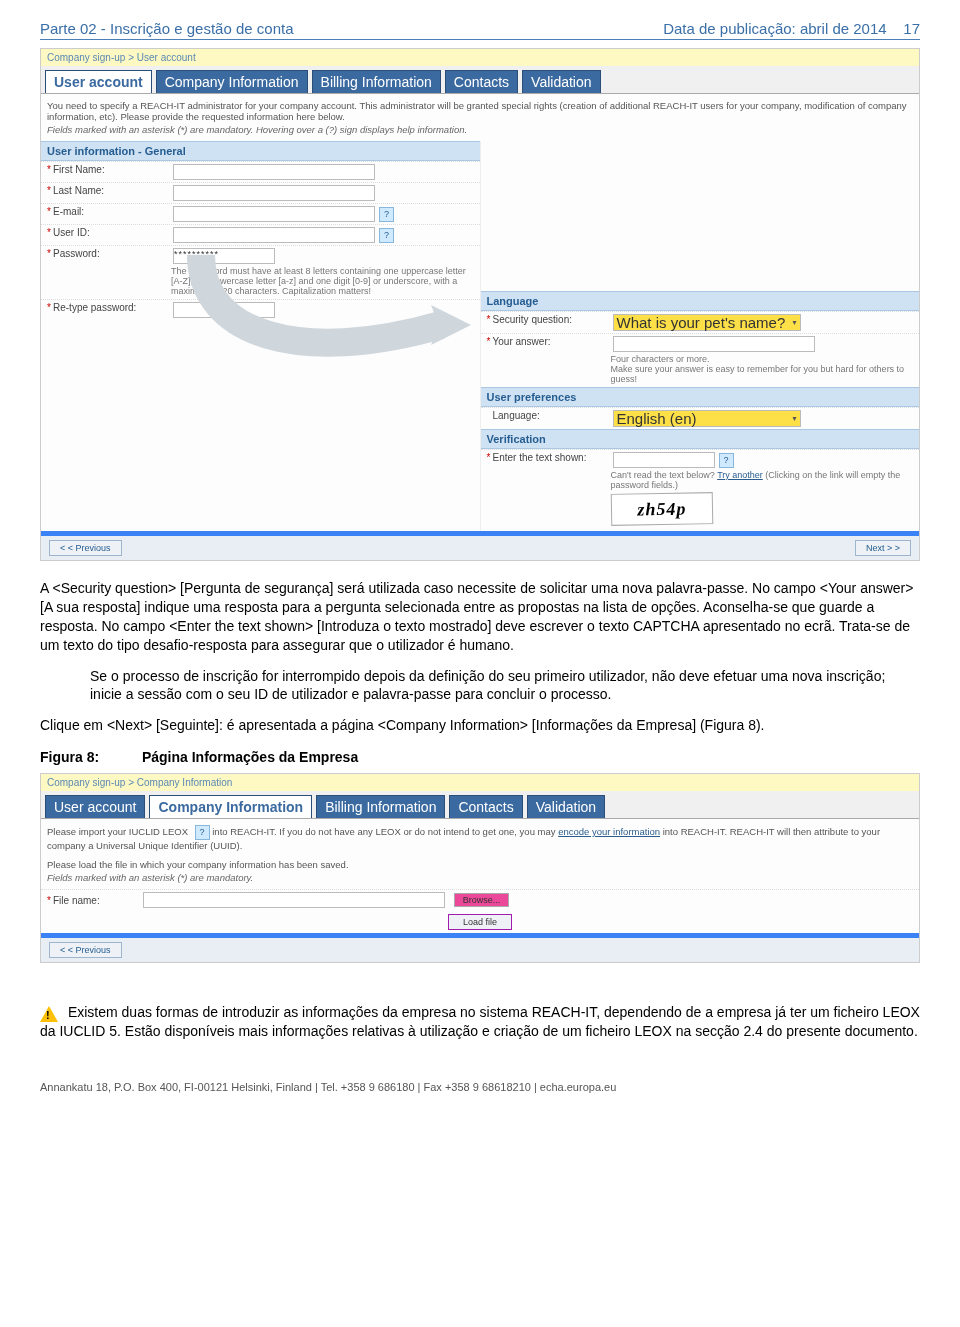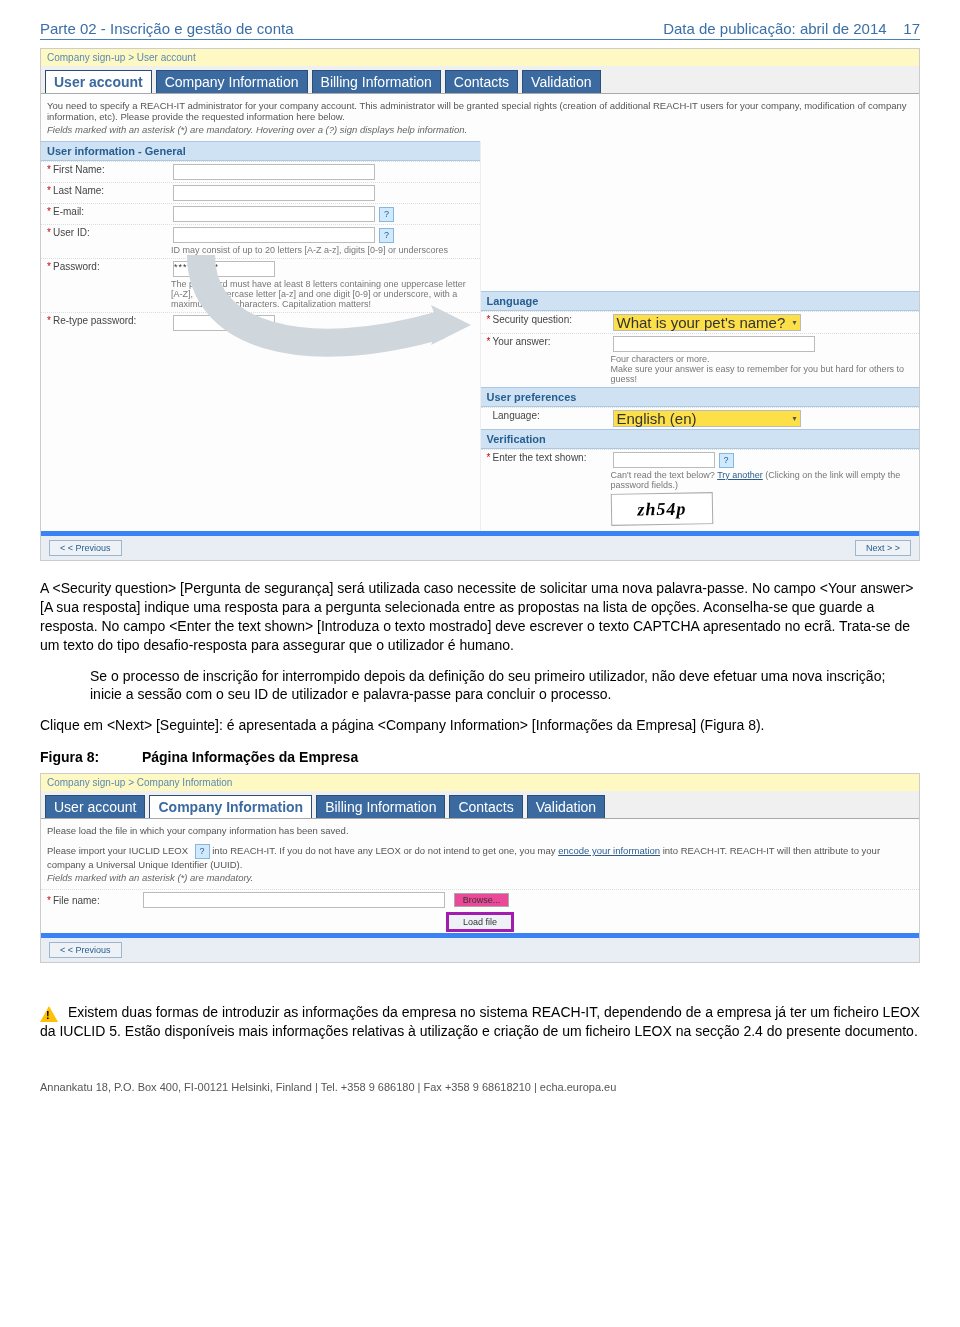--- a/index.html
+++ b/index.html
@@ -191,21 +191,21 @@
   }
   .footer {
     margin-top: 40px;
     font-size: 11px;
     color: #555;
   }
   .sshot2 .form-row .lbl{width:90px;}
   .sshot2 .form-row{align-items:center;}
   .browse-btn{background:#ec4899;border:1px solid #aaa;font-size:9px;padding:1px 8px;margin-left:6px;cursor:pointer;}
   .center-btn-row{text-align:center;padding:6px;}
-  .loadfile-btn{background:#eef2f7;border:3px solid #a21caf;font-size:9px;padding:2px 14px;cursor:pointer;}
+  .loadfile-btn{background:#eef2f7;border:1px solid #a21caf;font-size:9px;padding:2px 14px;cursor:pointer;}
 </style>
 </head>
 <body>
 
 <div class="page">
   <div class="header-row">
     <span class="header-left">Parte 02 - Inscrição e gestão de conta</span>
     <span class="header-right">
       <span>Data de publicação: abril de 2014</span>&nbsp;&nbsp;&nbsp;&nbsp;<span>17</span>
     </span>
@@ -240,21 +240,20 @@
         <div class="form-row">
             <span class="ast">*</span>
             <span class="lbl">E-mail:</span>
             <span class="val"><span class="fake-input"></span><span class="q-icon">?</span></span>
           </div>
         <div class="form-row">
             <span class="ast">*</span>
             <span class="lbl">User ID:</span>
             <span class="val"><span class="fake-input"></span><span class="q-icon">?</span></span>
           </div>
-        <div class="hint">ID may consist of up to 20 letters [A-Z a-z], digits [0-9] or underscores</div>
         <div class="form-row">
             <span class="ast">*</span>
             <span class="lbl">Password:</span>
             <span class="val"><span class="fake-input" style="width:100px;letter-spacing:1px;">**********</span></span>
           </div>
         <div class="hint">The password must have at least 8 letters containing one uppercase letter [A-Z], one lowercase letter [a-z] and one digit [0-9] or underscore, with a maximum of 20 characters. Capitalization matters!</div>
         <div class="form-row">
             <span class="ast">*</span>
             <span class="lbl">Re-type password:</span>
             <span class="val"><span class="fake-input" style="width:100px;"></span></span>
@@ -321,24 +320,24 @@
 
   <div class="screenshot sshot2">
     <div class="breadcrumb">Company sign-up &gt; Company Information</div>
     <div class="tabs">
       <div class="tab">User account</div>
       <div class="tab active">Company Information</div>
       <div class="tab">Billing Information</div>
       <div class="tab">Contacts</div>
       <div class="tab">Validation</div>
     </div>
-    <div class="intro-text">Please load the file in which your company information has been saved.</div>
     <div class="intro-text">
       <span>Please import your IUCLID LEOX </span><span class="q-icon">?</span><span> into REACH-IT. If you do not have any LEOX or do not intend to get one, you may </span><span class="link">encode your information</span><span> into REACH-IT. REACH-IT will then attribute to your company a Universal Unique Identifier (UUID).</span>
     </div>
+    <div class="intro-text">Please load the file in which your company information has been saved.</div>
     <div class="intro-sub">Fields marked with an asterisk (*) are mandatory.</div>
     <div class="form-row" style="border-top:1px dotted #ddd;">
       <span class="ast">*</span>
       <span class="lbl">File name:</span>
       <span class="val">
         <span class="fake-input" style="width:300px;"></span>
         <span class="browse-btn">Browse...</span>
       </span>
     </div>
     <div class="center-btn-row">

